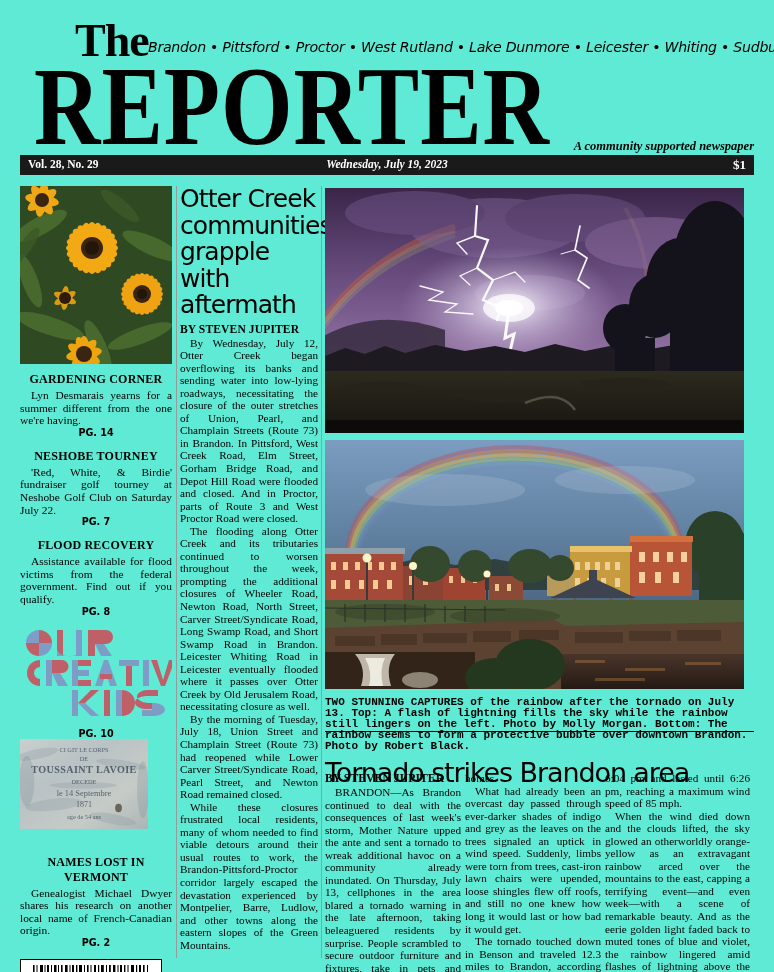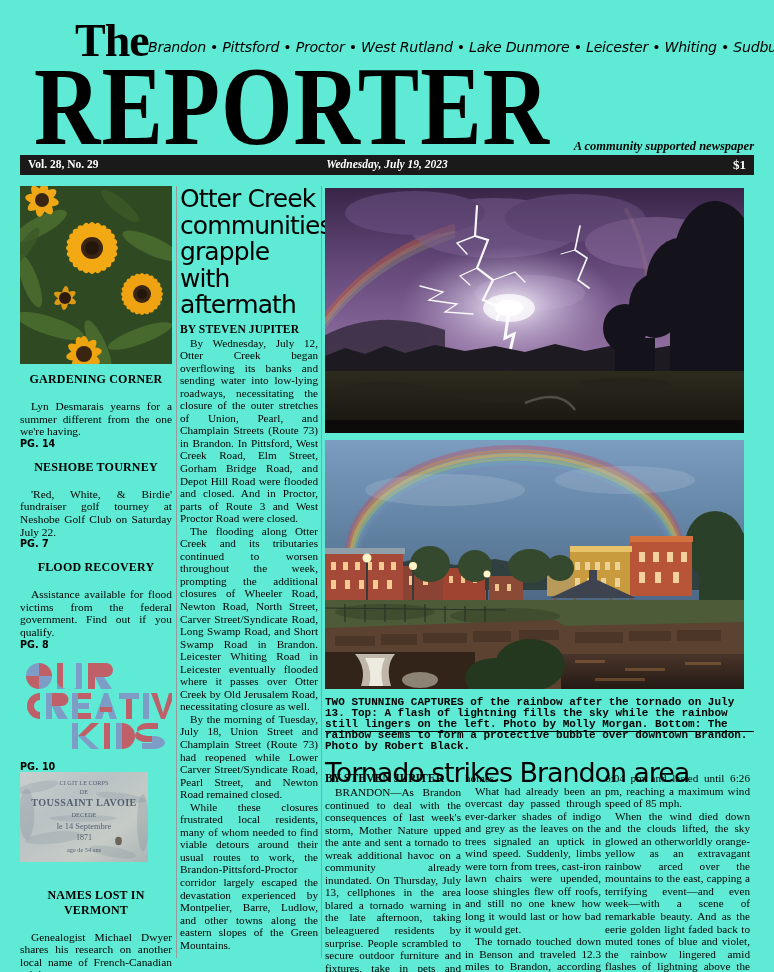--- a/index.html
+++ b/index.html
@@ -54,25 +54,25 @@
   .sb-photo{
     width:152px;height:178px;border:0;display:block;position:relative;overflow:hidden;
     background:#3e5c2a;
   }
   .sb-kicker{
     text-align:center;font-family:Liberation Serif, serif;font-weight:bold;
     font-size:12px;letter-spacing:0.2px;margin-top:8px;color:#000;
   }
   .sb-body{
     font-family:"Liberation Serif",serif;font-size:11.4px;line-height:12.6px;
-    text-align:justify;text-indent:11px;margin-top:13px;color:#000;
+    text-align:justify;text-indent:11px;margin-top:2px;color:#000;
     hyphens:auto;
   }
   .sb-pg{
-    text-align:left;font-family:"DejaVu Sans",sans-serif;font-weight:bold;
+    text-align:center;font-family:"DejaVu Sans",sans-serif;font-weight:bold;
     font-size:9.6px;color:#000;margin-top:0px;
   }
   .sb-block{margin-bottom:11px;}
   .ock{width:152px;height:100px;position:relative;margin-top:10px;}
   .sb-grave{width:128px;height:108px;position:relative;overflow:hidden;}
   .barcode-box{
     width:140px;height:46px;border:1.5px solid #000;margin-top:8px;
     position:relative;background:#fff;
   }
 

